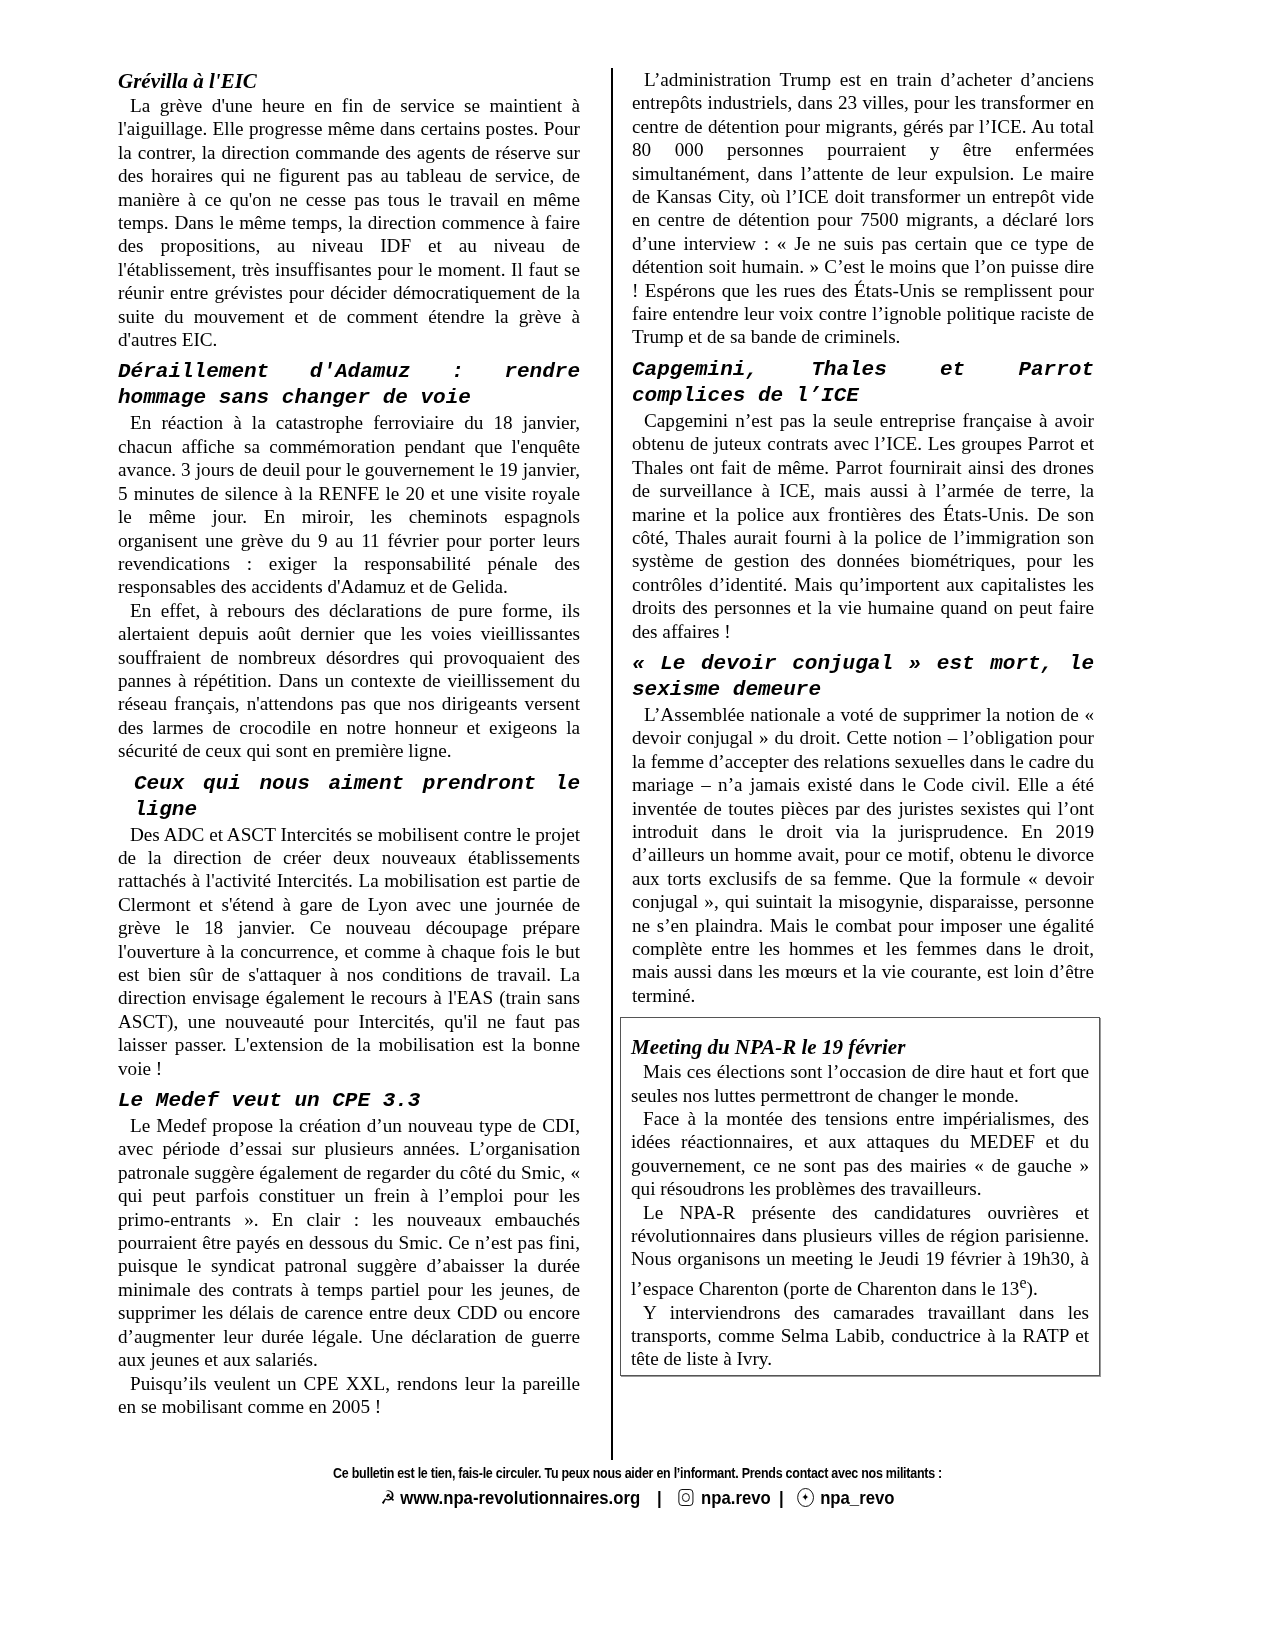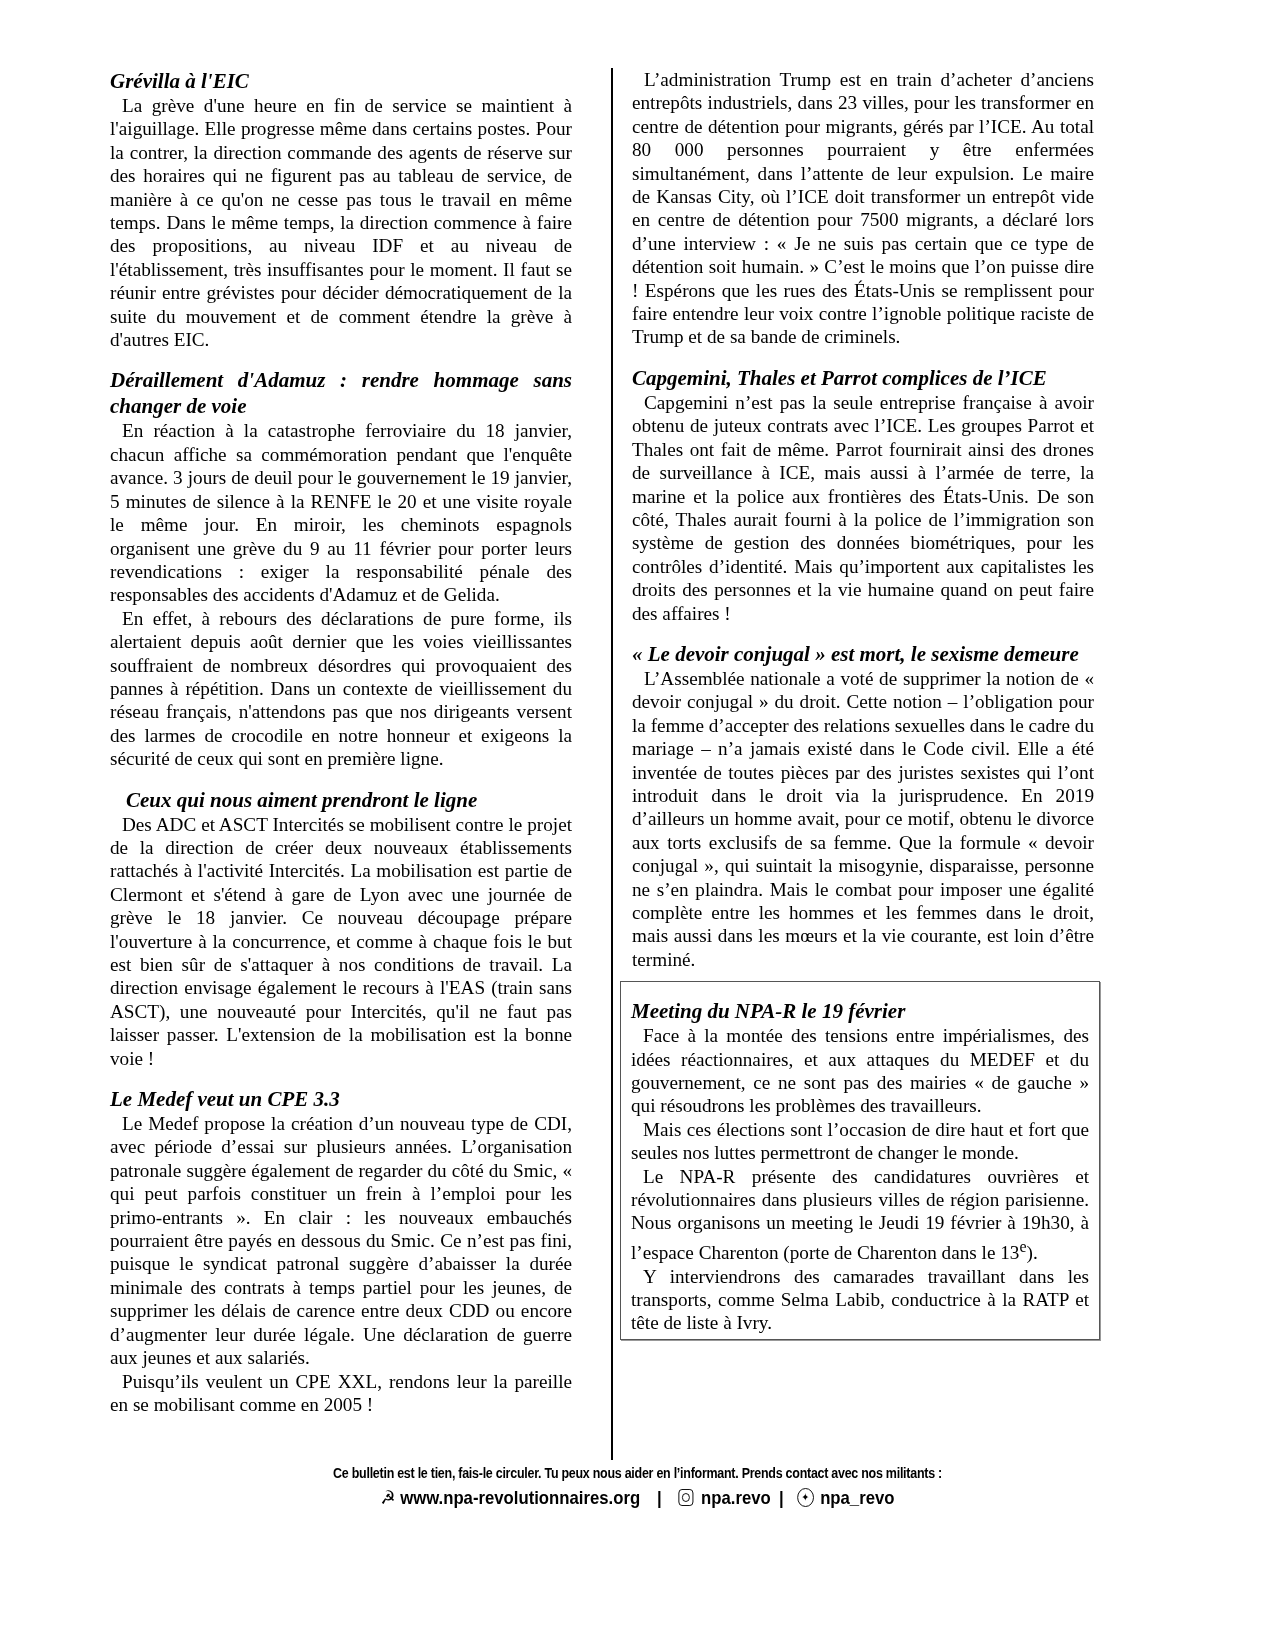--- a/index.html
+++ b/index.html
@@ -1,22 +1,22 @@
 <!DOCTYPE html>
 <html><head>
 <meta charset="utf-8">
 <style>
   html, body { margin:0; padding:0; background:#ffffff; }
   body { width:1275px; height:1650px; position:relative; overflow:hidden; color:#000; }
   .col { position:absolute; top:68px; font-family:"Liberation Serif", "DejaVu Serif", serif; font-size:19.2px; line-height:23.4px; text-align:justify; }
-  .col-left { left:110px; width:462px; }
+  .col-left { left:118px; width:462px; }
   .col-right { left:632px; width:462px; }
   .divider { position:absolute; left:611px; top:68px; width:2px; height:1392px; background:#000; }
   h2 { font-family:"Liberation Serif", "DejaVu Serif", serif; font-style:italic; font-weight:bold; font-size:21px; line-height:26px; margin:0; text-align:justify; }
-  h2.spaced { margin-top:16px; }
+  h2.spaced { margin-top:8px;font-family:Liberation Mono, monospace; }
   h2.indent { padding-left:16px; }
   p { margin:0; text-indent:12px; }
   .box { border:1.5px solid #555; box-shadow:1px 1px 0 #999; padding:16px 10px 4px 10px; margin-top:10px; margin-left:-12px; width:458px; }
   .footer { position:absolute; left:0; width:1275px; text-align:center; font-family:"Liberation Sans", "DejaVu Sans", sans-serif; font-weight:bold; }
   .footer-line1 { top:1465px; font-size:14.5px; letter-spacing:-0.3px; transform:scaleX(0.86); }
   .footer-line2 { top:1486px; font-size:19px; transform:scaleX(0.88); }
   .footer-line2 span { display:inline-block; vertical-align:middle; }
   .icon-circle { width:17px; height:17px; border:1.8px solid #000; border-radius:50%; font-size:11px; line-height:17px; text-align:center; margin-right:2px; }
   .icon-ig { width:15px; height:15px; border:1.8px solid #000; border-radius:4px; position:relative; margin-right:3px; }
   .icon-ig::after { content:""; position:absolute; left:3px; top:3px; width:7px; height:7px; border:1.6px solid #000; border-radius:50%; }
@@ -56,22 +56,22 @@
   <section>
     <h2 class="spaced">Capgemini, Thales et Parrot complices de l’ICE</h2>
     <p>Capgemini n’est pas la seule entreprise française à avoir obtenu de juteux contrats avec l’ICE. Les groupes Parrot et Thales ont fait de même. Parrot fournirait ainsi des drones de surveillance à ICE, mais aussi à l’armée de terre, la marine et la police aux frontières des États-Unis. De son côté, Thales aurait fourni à la police de l’immigration son système de gestion des données biométriques, pour les contrôles d’identité. Mais qu’importent aux capitalistes les droits des personnes et la vie humaine quand on peut faire des affaires !</p>
   </section>
   <section>
     <h2 class="spaced">« Le devoir conjugal » est mort, le sexisme demeure</h2>
     <p>L’Assemblée nationale a voté de supprimer la notion de « devoir conjugal » du droit. Cette notion – l’obligation pour la femme d’accepter des relations sexuelles dans le cadre du mariage – n’a jamais existé dans le Code civil. Elle a été inventée de toutes pièces par des juristes sexistes qui l’ont introduit dans le droit via la jurisprudence. En 2019 d’ailleurs un homme avait, pour ce motif, obtenu le divorce aux torts exclusifs de sa femme. Que la formule « devoir conjugal », qui suintait la misogynie, disparaisse, personne ne s’en plaindra. Mais le combat pour imposer une égalité complète entre les hommes et les femmes dans le droit, mais aussi dans les mœurs et la vie courante, est loin d’être terminé.</p>
   </section>
   <section class="box">
     <h2>Meeting du NPA-R le 19 février</h2>
+    <p>Mais ces élections sont l’occasion de dire haut et fort que seules nos luttes permettront de changer le monde.</p>
     <p>Face à la montée des tensions entre impérialismes, des idées réactionnaires, et aux attaques du MEDEF et du gouvernement, ce ne sont pas des mairies « de gauche » qui résoudrons les problèmes des travailleurs.</p>
-    <p>Mais ces élections sont l’occasion de dire haut et fort que seules nos luttes permettront de changer le monde.</p>
     <p><span>Le NPA-R présente des candidatures ouvrières et révolutionnaires dans plusieurs villes de région parisienne. Nous organisons un meeting le </span><b>Jeudi 19 février à 19h30</b><span>, à l’espace Charenton (</span><b><span>porte de Charenton dans le 13</span><sup>e</sup></b><span>).</span></p>
     <p>Y interviendrons des camarades travaillant dans les transports, comme Selma Labib, conductrice à la RATP et tête de liste à Ivry.</p>
   </section>
 </div>
 
 <div class="footer footer-line1">Ce bulletin est le tien, fais-le circuler. Tu peux nous aider en l’informant. Prends contact avec nos militants :</div>
 <div class="footer footer-line2">
   <span>☭</span>
   <span>www.npa-revolutionnaires.org</span>
   <span class="sep">|</span>

